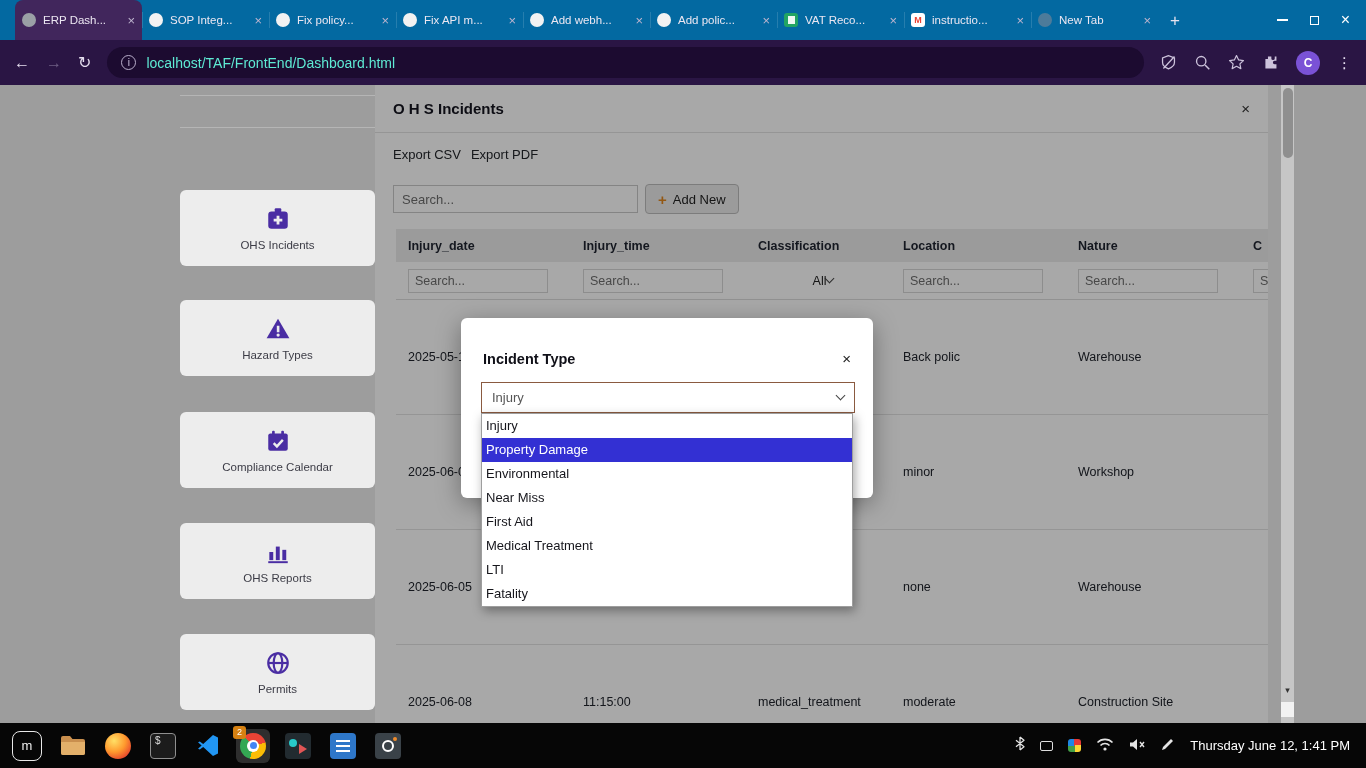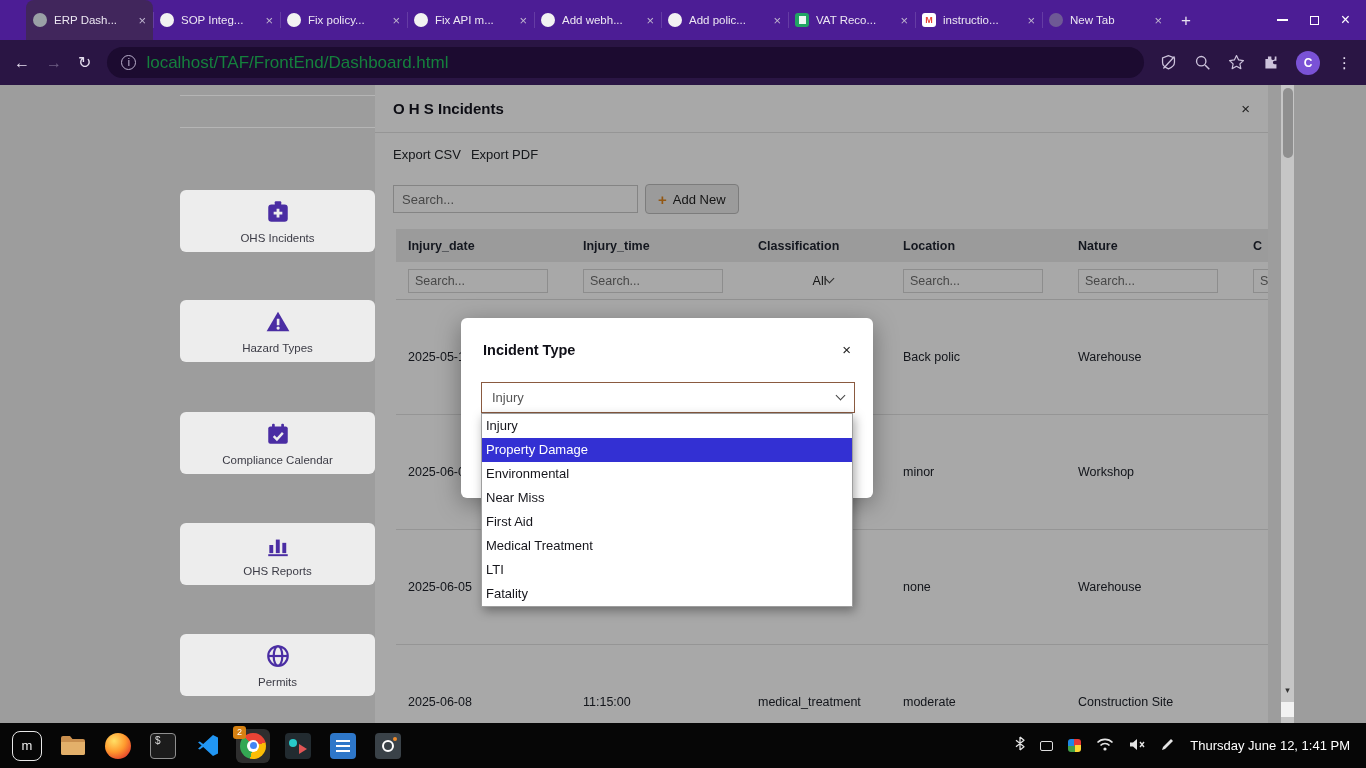--- a/index.html
+++ b/index.html
@@ -1,21 +1,21 @@
 <!DOCTYPE html>
 <html><head>
 <meta charset="utf-8">
 <style>
   *{margin:0;padding:0;box-sizing:border-box}
   html,body{background:#000}
   body{font-family:"Liberation Sans","DejaVu Sans",sans-serif}
   .screen{position:relative;width:1366px;height:768px;overflow:hidden;background:#9d9d9d}
 
   
-  .tabbar{position:absolute;top:0;left:0;right:0;height:40px;background:#4c1d95;display:flex;align-items:center;padding-left:26px}
+  .tabbar{position:absolute;top:0;left:0;right:0;height:40px;background:#0369a1;display:flex;align-items:center;padding-left:15px}
   .tab{width:127px;height:40px;display:flex;align-items:center;gap:7px;padding:0 7px;position:relative;flex:none}
   .tab+.tab::before{content:"";position:absolute;left:0;top:12px;height:16px;width:1px;background:rgba(255,255,255,.14)}
   .tab.active{background:#41265c;border-radius:8px 8px 0 0}
   .tab-title{flex:1;font-size:11.5px;color:#ece7f2;white-space:nowrap;overflow:hidden}
   .tab-close{font-size:13px;color:#bfb5cf;flex:none}
   .favicon{width:14px;height:14px;flex:none;border-radius:50%;display:grid;place-items:center}
   .fav-globe{background:#9aa0a6}
   .fav-white,.fav-gh{background:#f2f2f2}
   .fav-sheets{background:#21a463;border-radius:3px}
   .fav-sheets::after{content:"";width:7px;height:8px;background:rgba(255,255,255,.92)}
@@ -27,30 +27,30 @@
   .min-bar{display:block;width:11px;height:2px;background:#fff}
   .max-box{display:block;width:9px;height:9px;border:1.2px solid #fff}
   .win-x{color:#fff;font-size:16px;line-height:1}
 
   
   .toolbar{position:absolute;top:40px;left:0;right:0;height:45px;background:#2a1544;display:flex;align-items:center;padding:0 14px;gap:16px}
   .nav-ico{color:#e6dff0;font-size:16px;line-height:1}
   .nav-ico.disabled{color:#6f5f85}
   .urlpill{flex:1;height:31px;background:#1c0b30;border-radius:16px;display:flex;align-items:center;padding:0 14px;gap:10px;min-width:0}
   .info-ico{width:15px;height:15px;border:1px solid #b9aecb;border-radius:50%;color:#cfc4e0;font-size:10px;display:grid;place-items:center;flex:none}
-  .url-text{font-size:17px;color:#15803d;white-space:nowrap;overflow:hidden}
+  .url-text{font-size:14px;color:#5eead4;white-space:nowrap;overflow:hidden}
   .toolbar-right{display:flex;align-items:center;gap:17px;flex:none}
   .tb-svg{display:block}
   .avatar{width:24px;height:24px;border-radius:50%;background:#7a52d6;color:#fff;font-size:12px;font-weight:bold;display:grid;place-items:center}
   .kebab{color:#e6dff0;font-size:15px}
 
   
   .content{position:absolute;top:85px;left:0;right:0;bottom:45px;background:#9d9d9d;overflow:hidden}
   .sb-line{position:absolute;left:180px;width:195px;height:1px;background:#b5b5b5}
-  .card{position:absolute;left:180px;width:195px;height:62px;background:#ededed;border-radius:6px;display:flex;flex-direction:column;align-items:center;justify-content:center;gap:7px}
+  .card{position:absolute;left:180px;width:195px;height:76px;background:#ededed;border-radius:6px;display:flex;flex-direction:column;align-items:center;justify-content:center;gap:7px}
   .card-label{font-size:11.5px;color:#3c3c46}
 
   
   .ohs-modal{position:absolute;left:375px;top:0;width:893px;bottom:0;background:#fff}
   .ohs-header{height:48px;border-bottom:1px solid #e2e2e2;display:flex;align-items:center;padding:0 18px}
   .ohs-title{font-size:15px;font-weight:bold;color:#15151f}
   .ohs-close{margin-left:auto;font-size:15px;color:#333}
   .exports{position:absolute;left:18px;top:62px;display:flex;gap:10px;font-size:13px;color:#23262b}
   .ohs-search{position:absolute;left:18px;top:100px;width:245px;height:28px;border:1px solid #c9c9c9;font-size:13px;padding:0 8px;color:#333;background:#fff;font-family:inherit}
   .ohs-search::placeholder,.filter-input::placeholder{color:#6e6e6e;opacity:1}
@@ -69,21 +69,21 @@
   .ohs-overlay{position:absolute;inset:0;background:rgba(0,0,0,.34);z-index:5}
 
   
   .scrollbar{position:absolute;top:0;bottom:0;left:1281px;width:13px;background:#c6c6c6;z-index:6}
   .sb-thumb{position:absolute;top:3px;left:1.5px;width:10px;height:70px;background:#8f8f8f;border-radius:5px}
   .sb-btn{position:absolute;left:0;bottom:26px;width:13px;height:14px;background:#c6c6c6;color:#333;font-size:9px;display:grid;place-items:center}
   .sb-corner{position:absolute;left:0;bottom:6px;width:13px;height:15px;background:#f2f2f2}
 
   
   .incident-modal{position:absolute;left:461px;top:233px;width:412px;height:180px;background:#fff;border-radius:6px;box-shadow:0 6px 24px rgba(0,0,0,.35);z-index:10}
-  .im-header{display:flex;align-items:center;padding:23px 22px 0}
+  .im-header{display:flex;align-items:center;padding:32px 22px 0}
   .im-title{font-size:14.5px;font-weight:bold;color:#101018}
   .im-close{margin-left:auto;font-size:15px;color:#222}
   .im-select{position:absolute;left:20px;top:64px;width:374px;height:31px;border:1px solid #8a5a40;background:#fff;display:flex;align-items:center;justify-content:space-between;padding:0 10px;font-size:13px;color:#555}
   .im-dropdown{position:absolute;left:20px;top:95px;width:372px;background:#fff;border:1px solid #9e9e9e;box-shadow:2px 4px 10px rgba(0,0,0,.35);z-index:12}
   .opt{height:24px;line-height:24px;padding-left:4px;font-size:13px;color:#16161c;white-space:nowrap}
   .opt.hl{background:#3330d3;color:#fff}
 
   
   .taskbar{position:absolute;left:0;right:0;bottom:0;height:45px;background:#060606;display:flex;align-items:center;padding:0 8px}
   .launcher{width:30px;height:30px;border:1.6px solid #e8e8e8;border-radius:8px;display:grid;place-items:center;margin:0 14px 0 4px;color:#eee}

